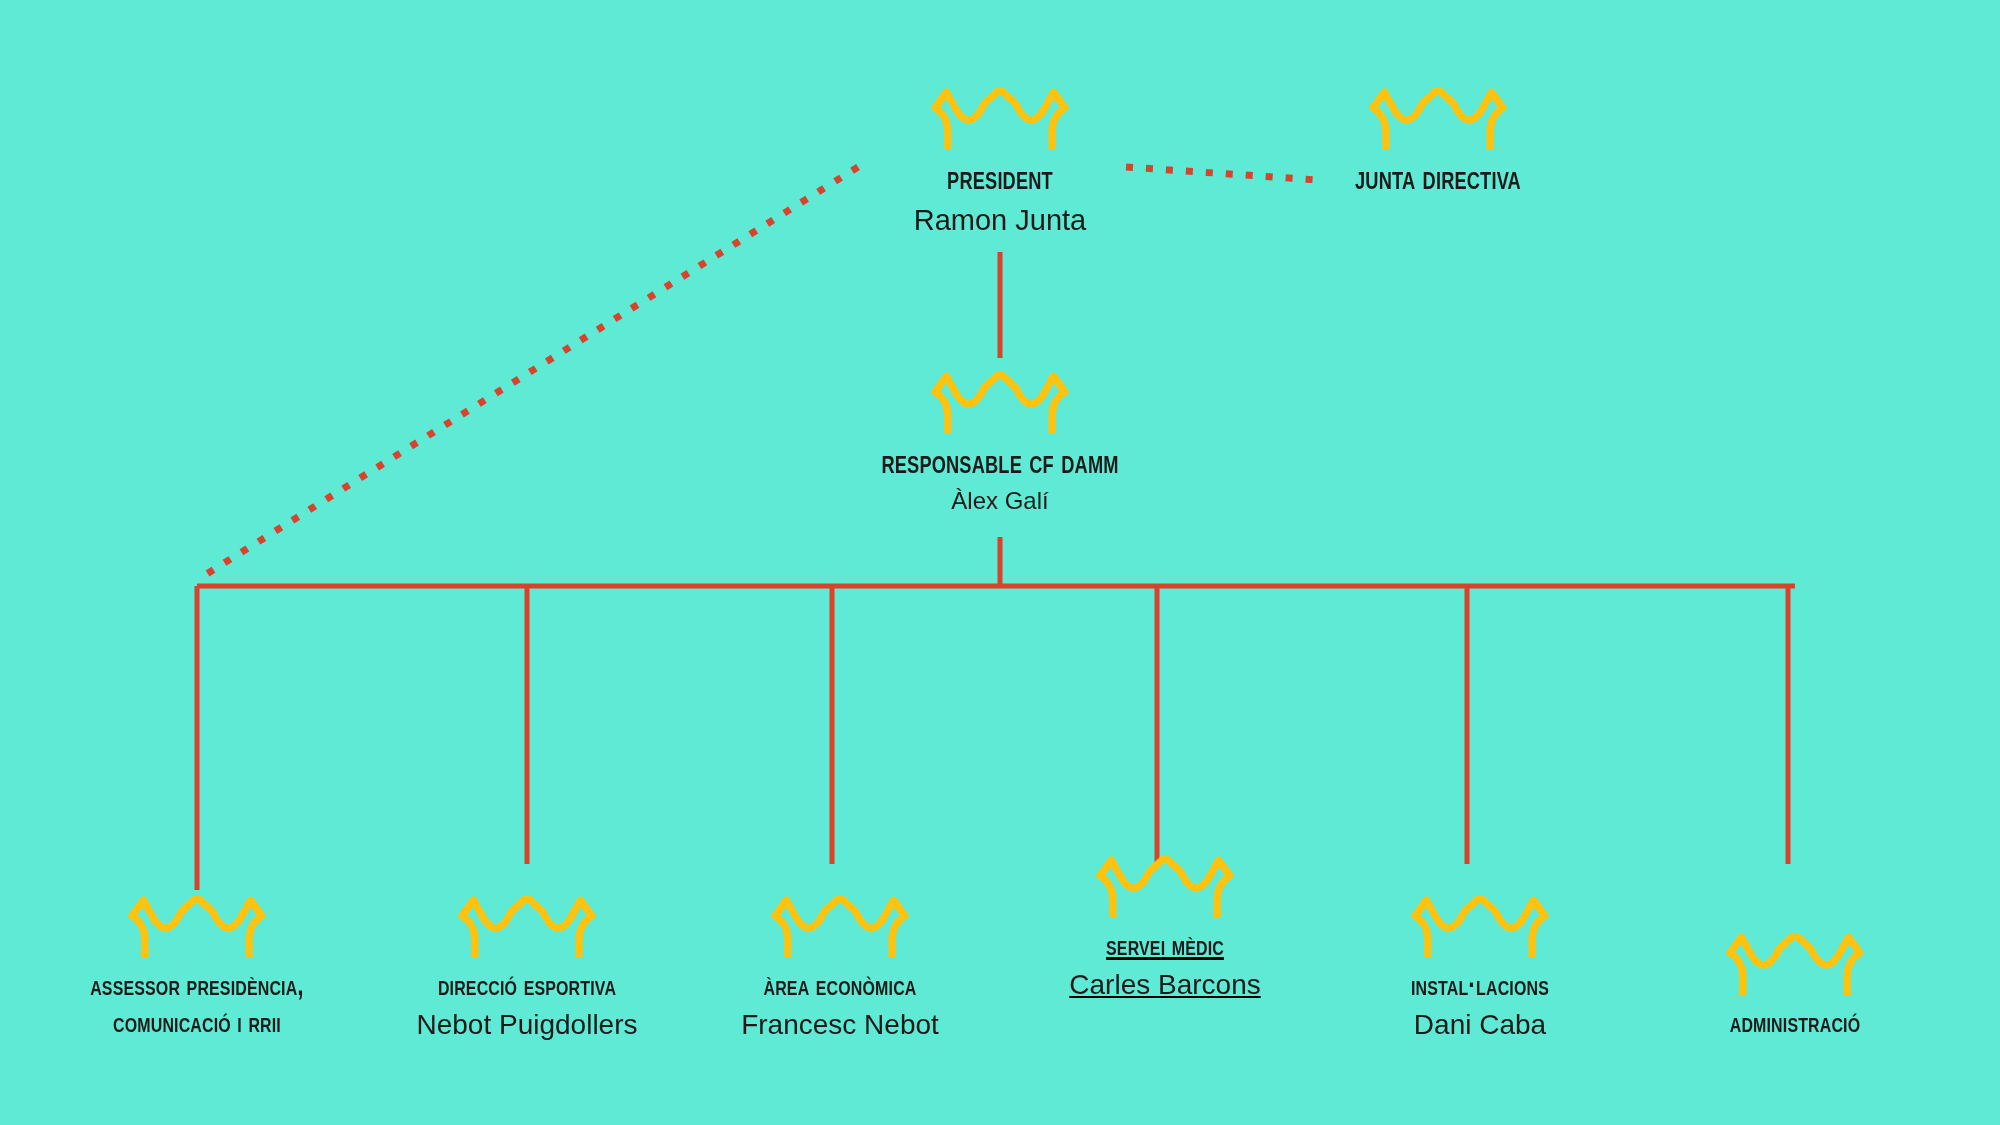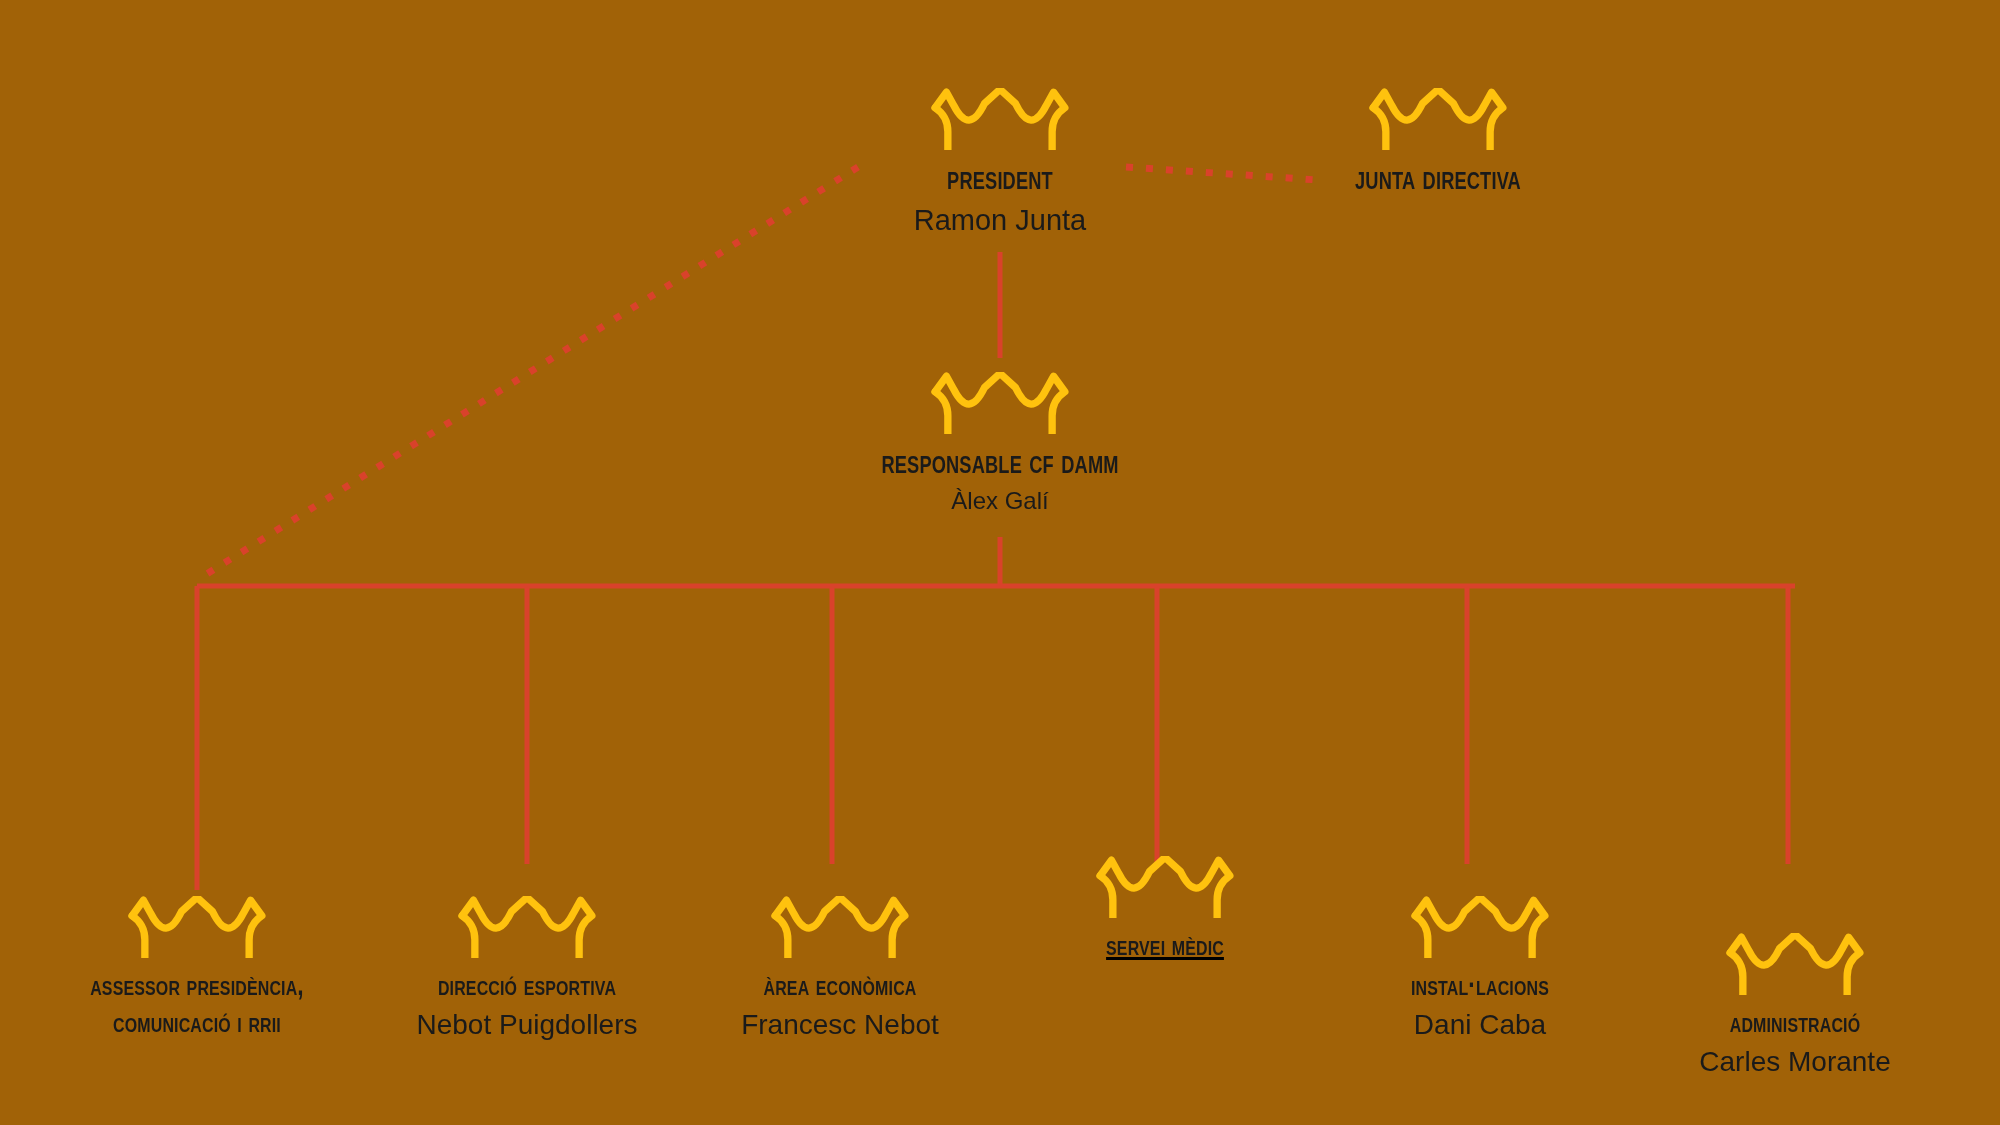--- a/index.html
+++ b/index.html
@@ -7,21 +7,21 @@
     padding: 0;
     background: #ffffff;
   }
   body {
     font-family: "Liberation Sans", sans-serif;
   }
   #chart-root {
     position: relative;
     width: 2000px;
     height: 1125px;
-    background: #a16207;
+    background: #5eead4;
     overflow: hidden;
   }
   #wires {
     position: absolute;
     left: 0;
     top: 0;
     width: 2000px;
     height: 1125px;
     pointer-events: none;
   }
@@ -122,24 +122,24 @@
             <path d="M 4 14 L 12 3 L 17 12 Q 28 34 39 11 L 50 1 L 61 11 Q 72 34 83 12 L 88 3 L 96 14 Q 87 20 87 31 L 87 44" fill="none" stroke="#FFC20E" stroke-width="5.2" stroke-linecap="round" stroke-linejoin="round"></path>
             <path d="M 4 14 Q 13 20 13 31 L 13 44" fill="none" stroke="#FFC20E" stroke-width="5.2" stroke-linecap="round" stroke-linejoin="round"></path>
           </svg></span><div class="node-title">Direcció esportiva</div><div class="node-person">Nebot Puigdollers</div></div>
       <div class="node tier-bottom" style="left: 840px; top: 896px; width: 380px;"><span><svg class="crown" viewBox="0 0 100 44" width="224" height="62">
             <path d="M 4 14 L 12 3 L 17 12 Q 28 34 39 11 L 50 1 L 61 11 Q 72 34 83 12 L 88 3 L 96 14 Q 87 20 87 31 L 87 44" fill="none" stroke="#FFC20E" stroke-width="5.2" stroke-linecap="round" stroke-linejoin="round"></path>
             <path d="M 4 14 Q 13 20 13 31 L 13 44" fill="none" stroke="#FFC20E" stroke-width="5.2" stroke-linecap="round" stroke-linejoin="round"></path>
           </svg></span><div class="node-title">Àrea econòmica</div><div class="node-person">Francesc Nebot</div></div>
       <div class="node tier-bottom" style="left: 1165px; top: 856px; width: 380px; text-decoration: underline;"><span><svg class="crown" viewBox="0 0 100 44" width="224" height="62">
             <path d="M 4 14 L 12 3 L 17 12 Q 28 34 39 11 L 50 1 L 61 11 Q 72 34 83 12 L 88 3 L 96 14 Q 87 20 87 31 L 87 44" fill="none" stroke="#FFC20E" stroke-width="5.2" stroke-linecap="round" stroke-linejoin="round"></path>
             <path d="M 4 14 Q 13 20 13 31 L 13 44" fill="none" stroke="#FFC20E" stroke-width="5.2" stroke-linecap="round" stroke-linejoin="round"></path>
-          </svg></span><div class="node-title">Servei mèdic</div></div>
+          </svg></span><div class="node-title">Servei mèdic</div><div class="node-person">Carles Barcons</div></div>
       <div class="node tier-bottom" style="left: 1480px; top: 896px; width: 380px;"><span><svg class="crown" viewBox="0 0 100 44" width="224" height="62">
             <path d="M 4 14 L 12 3 L 17 12 Q 28 34 39 11 L 50 1 L 61 11 Q 72 34 83 12 L 88 3 L 96 14 Q 87 20 87 31 L 87 44" fill="none" stroke="#FFC20E" stroke-width="5.2" stroke-linecap="round" stroke-linejoin="round"></path>
             <path d="M 4 14 Q 13 20 13 31 L 13 44" fill="none" stroke="#FFC20E" stroke-width="5.2" stroke-linecap="round" stroke-linejoin="round"></path>
           </svg></span><div class="node-title">Instal·lacions</div><div class="node-person">Dani Caba</div></div>
       <div class="node tier-bottom" style="left: 1795px; top: 933px; width: 380px;"><span><svg class="crown" viewBox="0 0 100 44" width="224" height="62">
             <path d="M 4 14 L 12 3 L 17 12 Q 28 34 39 11 L 50 1 L 61 11 Q 72 34 83 12 L 88 3 L 96 14 Q 87 20 87 31 L 87 44" fill="none" stroke="#FFC20E" stroke-width="5.2" stroke-linecap="round" stroke-linejoin="round"></path>
             <path d="M 4 14 Q 13 20 13 31 L 13 44" fill="none" stroke="#FFC20E" stroke-width="5.2" stroke-linecap="round" stroke-linejoin="round"></path>
-          </svg></span><div class="node-title">Administració</div><div class="node-person">Carles Morante</div></div>
+          </svg></span><div class="node-title">Administració</div></div>
     </div>
 
 </div>
 
 </body></html>

